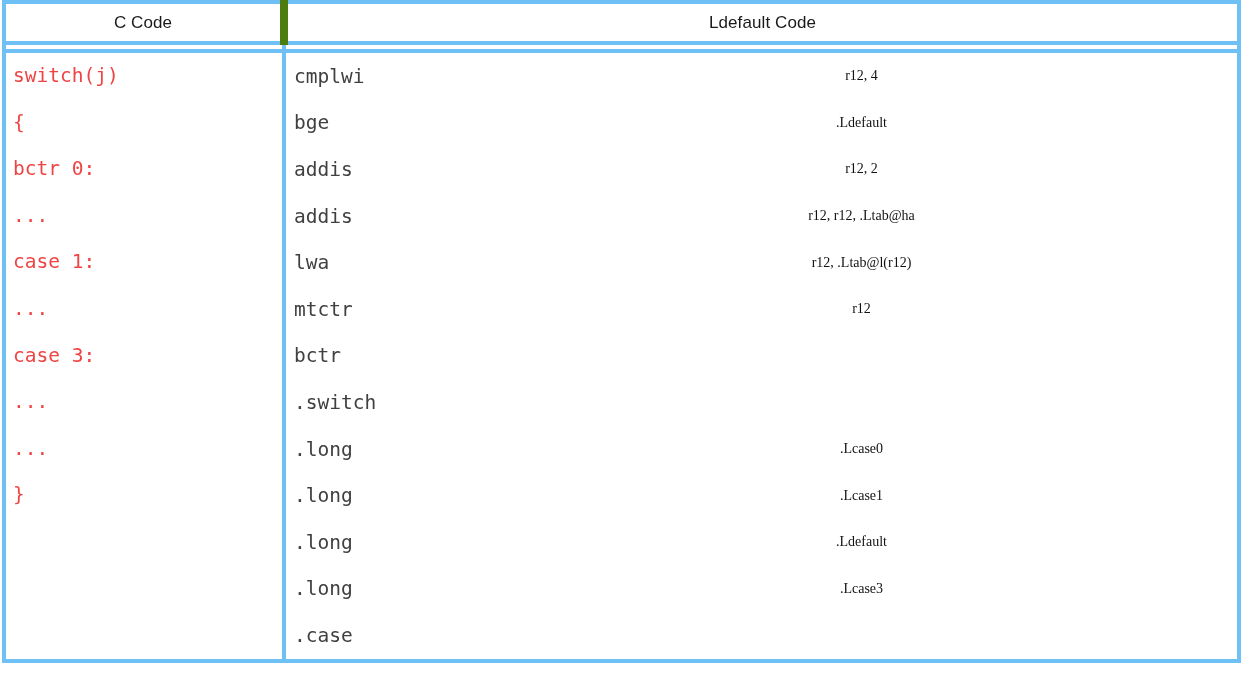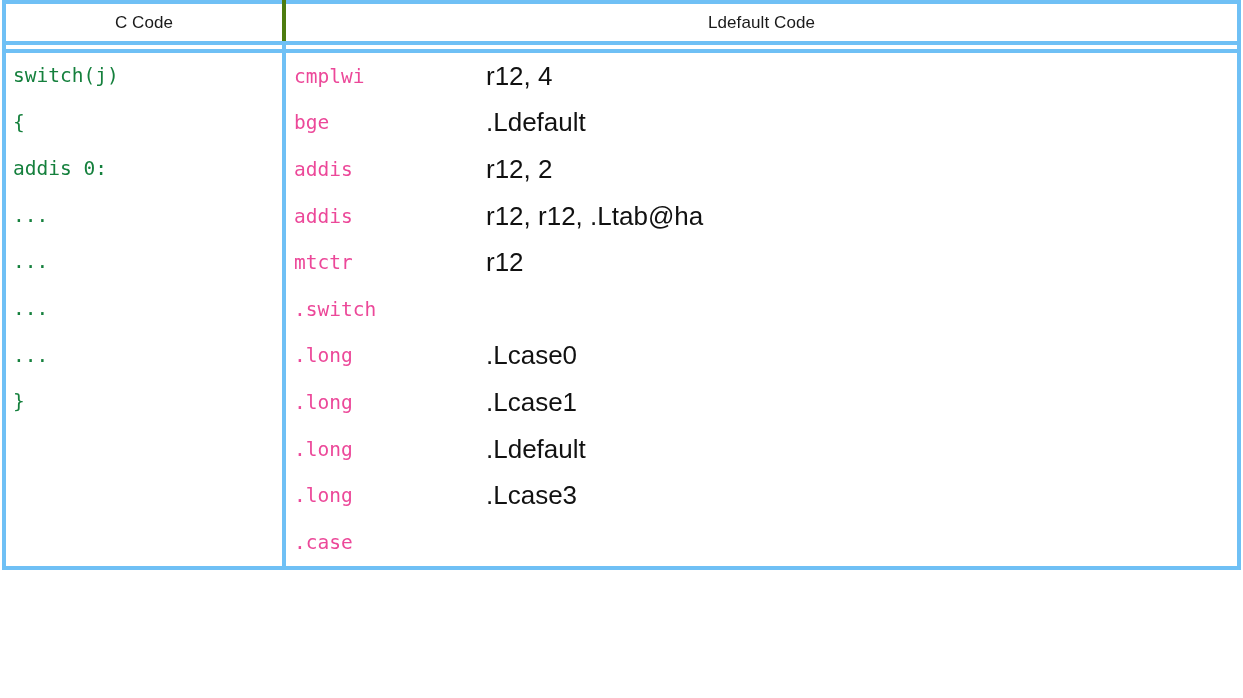--- a/index.html
+++ b/index.html
@@ -45,21 +45,21 @@
     font-weight: normal;
     color: #1a1a1a;
     text-align: center;
     vertical-align: middle;
     background: #ffffff;
     border-bottom: 4px solid #6fc0f5;
     border-right: 0;
     letter-spacing: 0.1px;
   }
   thead th.th-c {
-    border-right: 4px solid #4d7c0f;
+    border-right: 8px solid #4d7c0f;
   }
 
   
   tbody tr.rule-row td {
     padding: 0;
     height: 4px;
     line-height: 4px;
     font-size: 0;
     background: #ffffff;
     border-bottom: 4px solid #6fc0f5;
@@ -78,48 +78,49 @@
     height: 46.6px;
   }
   tbody tr.code-row td.cell-c {
     border-right: 4px solid #6fc0f5;
   }
 
   .mono {
     font-family: "DejaVu Sans Mono", "Liberation Mono", monospace;
     font-size: 19.5px;
     line-height: 46.6px;
-    color: #15803d;
+    color: #ef4444;
     white-space: pre;
     display: block;
     height: 46.6px;
     overflow: hidden;
   }
   .cell-c .mono   { padding-left: 7px; }
 
   .asm-line {
     display: flex;
     align-items: center;
     height: 46.6px;
   }
   .asm-mnemonic {
     flex: 0 0 200px;
     font-family: "DejaVu Sans Mono", "Liberation Mono", monospace;
     font-size: 19.5px;
-    color: #ec4899;
+    color: #404040;
     white-space: pre;
     padding-left: 8px;
     box-sizing: border-box;
   }
   .asm-operand {
     flex: 1 1 auto;
-    font-family: Liberation Sans, sans-serif;
-    font-size: 26px;
+    font-family: Liberation Serif, serif;
+    font-size: 14px;
     color: #111111;
     white-space: pre;
+    text-align: center;
   }
 </style>
 </head>
 <body>
 
 <div class="table-wrap">
   <table class="code-table">
     <colgroup>
       <col class="col-c">
       <col class="col-asm">
@@ -153,21 +154,21 @@
           </td>
           <td class="cell-asm">
             <div class="asm-line">
               <span class="asm-mnemonic">bge</span>
               <span class="asm-operand">.Ldefault</span>
             </div>
           </td>
         </tr>
         <tr class="code-row">
           <td class="cell-c">
-            <span class="mono">addis 0:</span>
+            <span class="mono">bctr 0:</span>
           </td>
           <td class="cell-asm">
             <div class="asm-line">
               <span class="asm-mnemonic">addis</span>
               <span class="asm-operand">r12, 2</span>
             </div>
           </td>
         </tr>
         <tr class="code-row">
           <td class="cell-c">
@@ -175,26 +176,48 @@
           </td>
           <td class="cell-asm">
             <div class="asm-line">
               <span class="asm-mnemonic">addis</span>
               <span class="asm-operand">r12, r12, .Ltab@ha</span>
             </div>
           </td>
         </tr>
         <tr class="code-row">
           <td class="cell-c">
+            <span class="mono">case 1:</span>
+          </td>
+          <td class="cell-asm">
+            <div class="asm-line">
+              <span class="asm-mnemonic">lwa</span>
+              <span class="asm-operand">r12, .Ltab@l(r12)</span>
+            </div>
+          </td>
+        </tr>
+        <tr class="code-row">
+          <td class="cell-c">
             <span class="mono">...</span>
           </td>
           <td class="cell-asm">
             <div class="asm-line">
               <span class="asm-mnemonic">mtctr</span>
               <span class="asm-operand">r12</span>
+            </div>
+          </td>
+        </tr>
+        <tr class="code-row">
+          <td class="cell-c">
+            <span class="mono">case 3:</span>
+          </td>
+          <td class="cell-asm">
+            <div class="asm-line">
+              <span class="asm-mnemonic">bctr</span>
+              <span class="asm-operand"></span>
             </div>
           </td>
         </tr>
         <tr class="code-row">
           <td class="cell-c">
             <span class="mono">...</span>
           </td>
           <td class="cell-asm">
             <div class="asm-line">
               <span class="asm-mnemonic">.switch</span>

